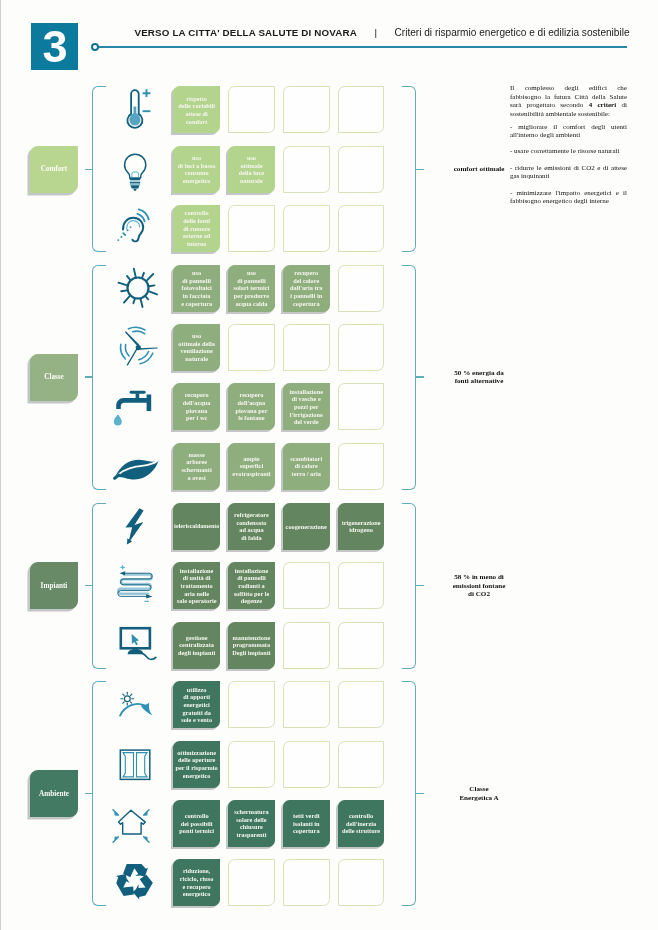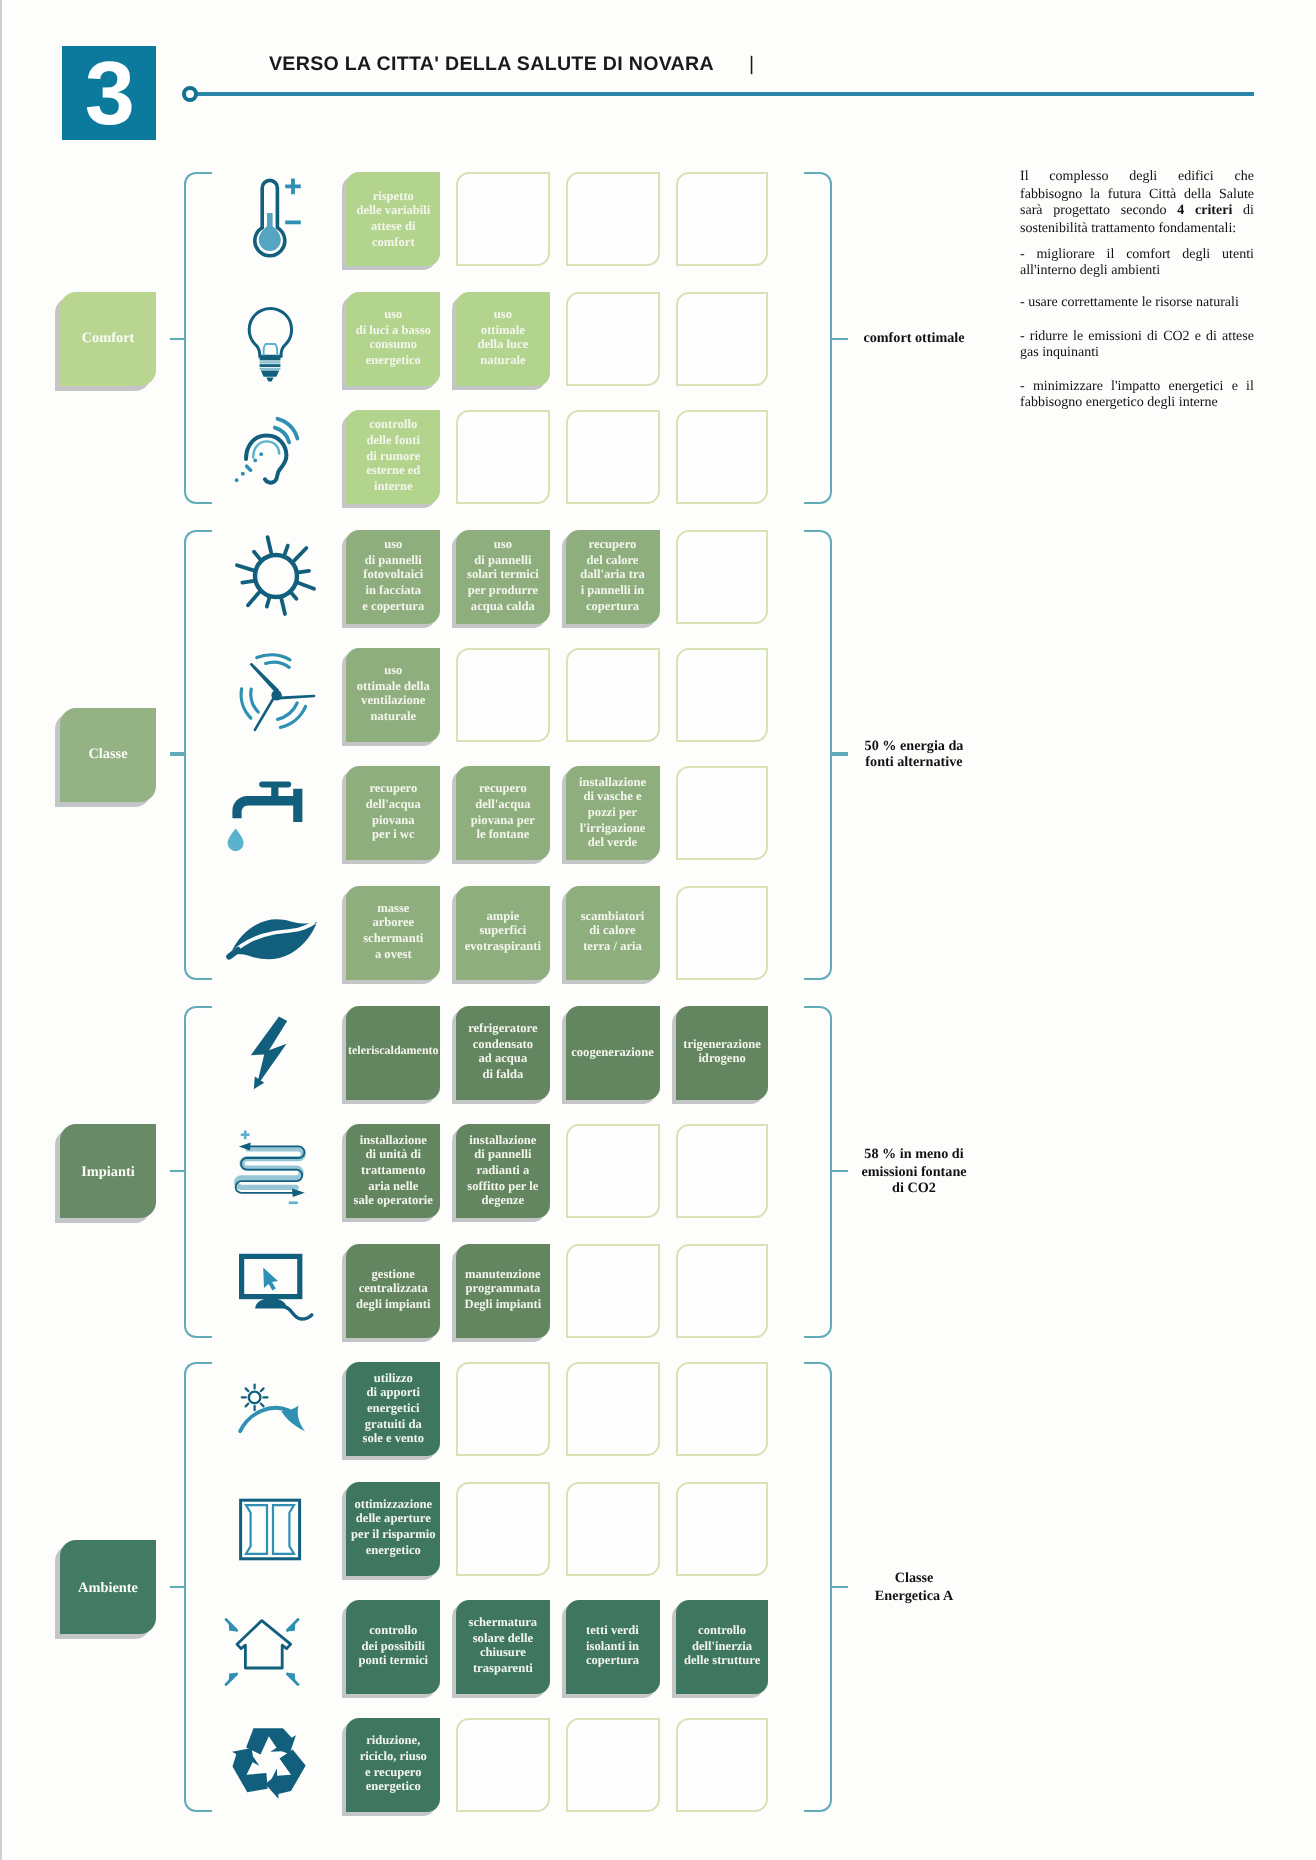--- a/index.html
+++ b/index.html
@@ -35,35 +35,36 @@
        border-radius:8px 0 8px 0; box-shadow:-2.5px 2.5px 0 0 #c4c5c7;}
 
   
   .cell{position:absolute;width:46.5px;height:47.2px;box-sizing:border-box;border-radius:6.5px 0 6.5px 0;}
   .cell.filled{color:#f4f6ee;font-family:"Liberation Serif",serif;font-weight:bold;font-size:6.3px;line-height:7.65px;
     text-align:center;display:flex;align-items:center;justify-content:center;padding:1px 1px;
     box-shadow:-2px 2px 0 0 #c4c5c7;}
   .cell.empty{border:1px solid #d6e3b5;background:#fefefe;}
 
   
-  .out{position:absolute;font-family:"Liberation Serif",serif;font-weight:bold;font-size:7.1px;line-height:8.3px;color:#111;text-align:center;}
+  .out{position:absolute;font-family:"Liberation Serif",serif;font-weight:bold;font-size:7.1px;line-height:8.3px;color:#111;text-align:center;padding-left:22px;}
 
   .icon{position:absolute;}
 </style>
 </head>
 <body>
 
 <div id="page">
   <div class="edge-line"></div>
 
   <div class="num-badge">3</div>
   <div class="hdr-line"></div>
   <div class="hdr-dot"></div>
   <div class="hdr-title">VERSO LA CITTA' DELLA SALUTE DI NOVARA</div>
   <div class="hdr-sep">|</div>
+  <div class="hdr-sub">Criteri di risparmio energetico e di edilizia sostenibile</div>
 
   <div id="intro-box">
       <div class="rt" style="top: 84.2px;">
         <div class="rt-line just">
           <span>Il</span>
           <span>complesso</span>
           <span>degli</span>
           <span>edifici</span>
           <span>che</span>
         </div>
@@ -76,21 +77,21 @@
           <span>Salute</span>
         </div>
         <div class="rt-line just">
           <span>sarà</span>
           <span>progettato</span>
           <span>secondo</span>
           <span><b>4</b></span>
           <span><b>criteri</b></span>
           <span>di</span>
         </div>
-        <div class="rt-line">sostenibilità trattamento fondamentali:</div>
+        <div class="rt-line">sostenibilità ambientale sostenibile:</div>
       </div>
       <div class="rt" style="top: 122.6px;">
         <div class="rt-line just">
           <span>-</span>
           <span>migliorare</span>
           <span>il</span>
           <span>comfort</span>
           <span>degli</span>
           <span>utenti</span>
         </div>

